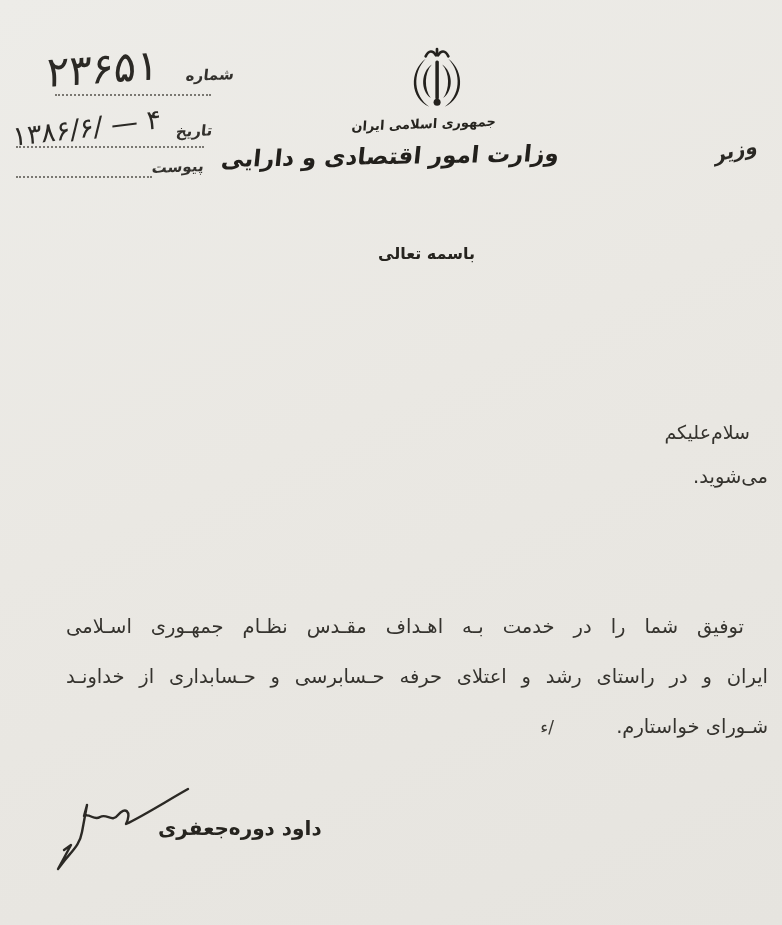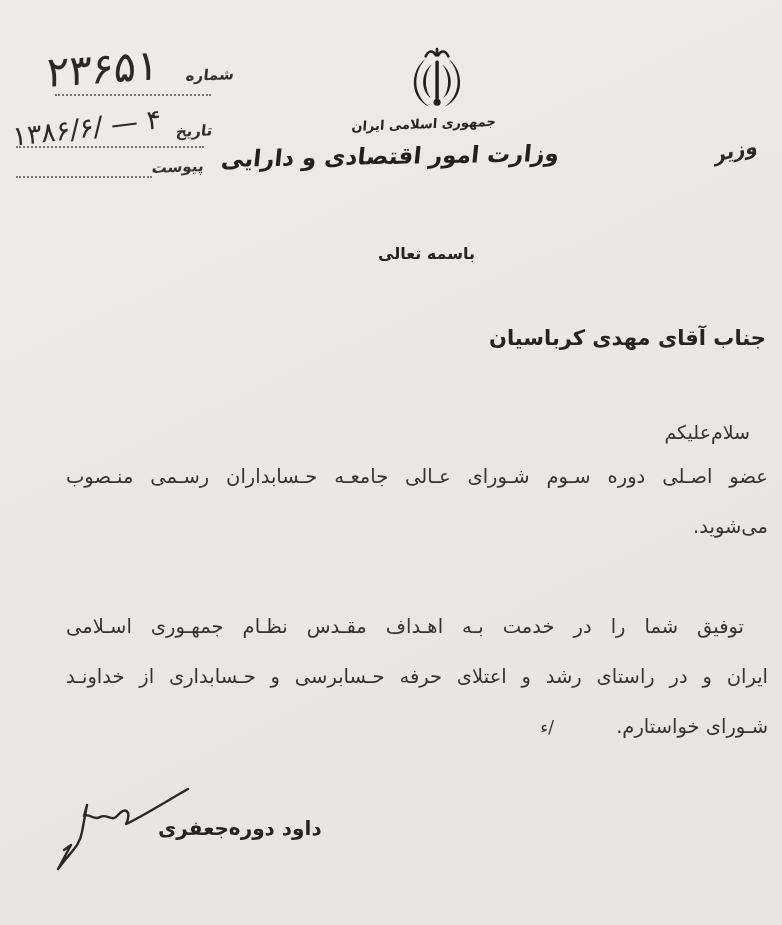--- a/index.html
+++ b/index.html
@@ -142,25 +142,23 @@
         <path d="M21,11.5 C4.5,24 6,50 24.5,58 C9.5,47.5 7.5,26 21,11.5 Z"></path>
         <path d="M43,11.5 C59.5,24 58,50 39.5,58 C54.5,47.5 56.5,26 43,11.5 Z"></path>
       </g>
     </svg>
   </div>
   <div class="emblem-caption">جمهوری اسلامی ایران</div>
   <div class="ministry">وزارت امور اقتصادی و دارایی</div>
   <div class="minister-title">وزیر</div>
 
   <div class="invocation">باسمه تعالی</div>
-  <div class="addressee">جناب آقای مهدی کرباسیان</div>
   <div class="salutation">سلام‌علیکم</div>
 
   <div class="para p1">
-    <div class="line full">عضو اصـلی دوره سـوم شـورای عـالی جامعـه حـسابداران رسـمی منـصوب</div>
     <div class="line last">می‌شوید.</div>
   </div>
 
   <div class="para p2">
     <div class="line full first">توفیق شما را در خدمت بـه اهـداف مقـدس نظـام جمهـوری اسـلامی</div>
     <div class="line full">ایران و در راستای رشد و اعتلای حرفه حـسابرسی و حـسابداری از خداونـد</div>
     <div class="line last">
       <span>شـورای خواستارم.</span>
       <span class="closing-mark">/ء</span>
     </div>

